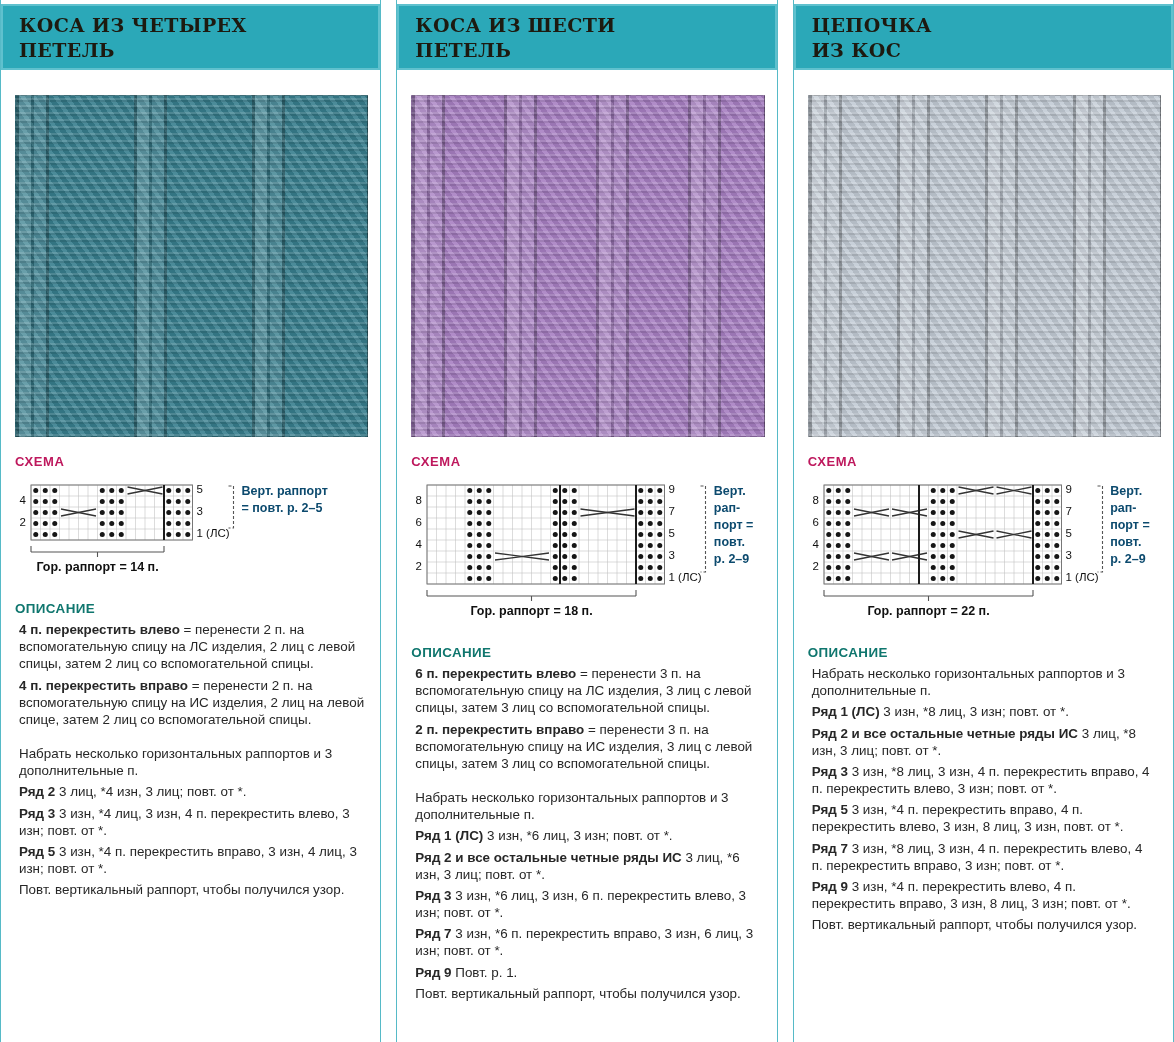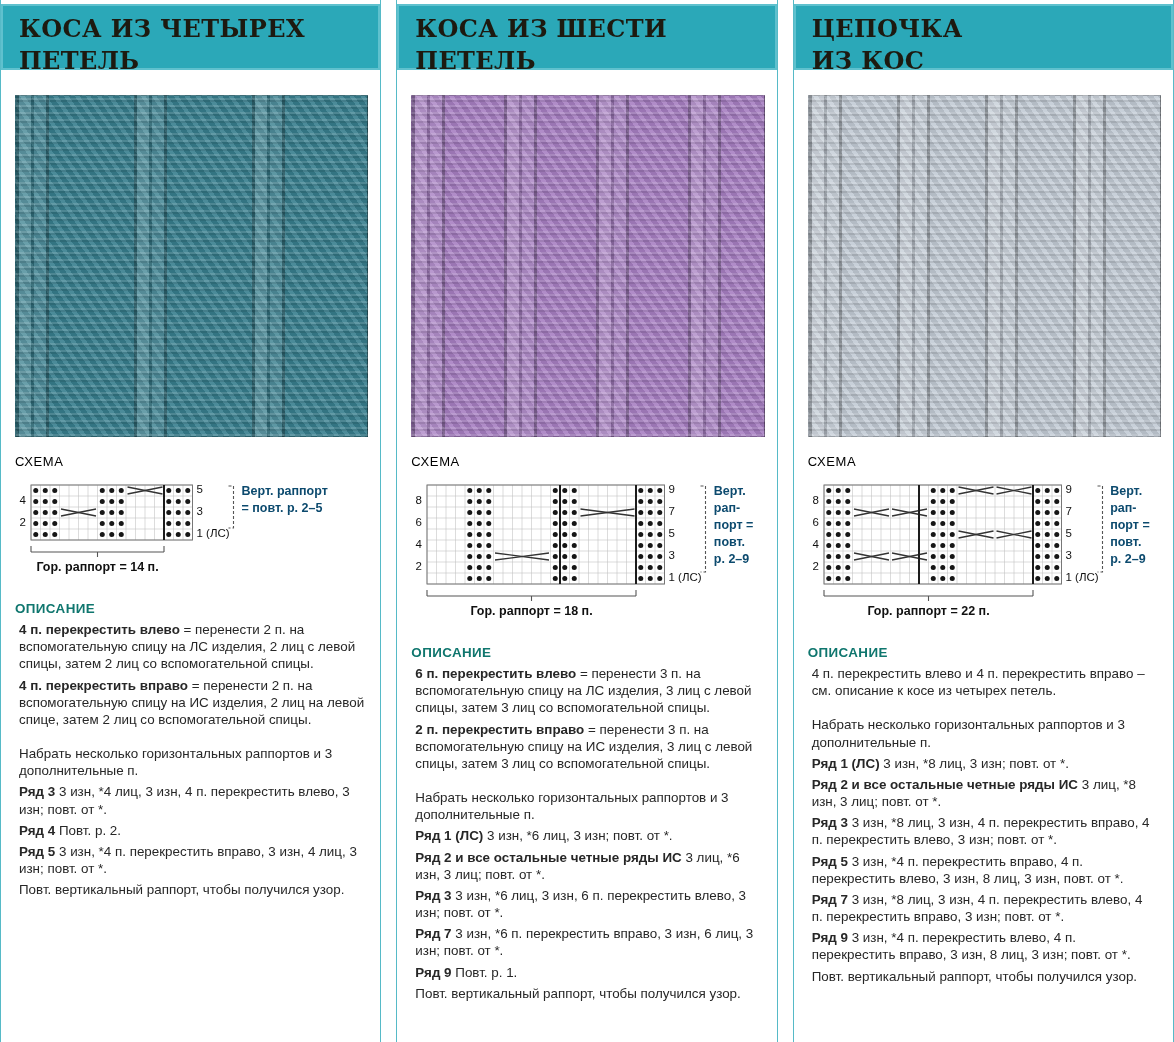--- a/index.html
+++ b/index.html
@@ -3,36 +3,36 @@
 <meta charset="utf-8">
 <style>
   html,body{margin:0;padding:0;background:#ffffff;}
   body{width:1174px;height:1042px;overflow:hidden;
        font-family:"Liberation Sans",sans-serif;color:#272727;}
   .page{display:flex;gap:15px;width:1174px;height:1042px;}
   .col{flex:1 1 0;border-left:1px solid #56bac7;border-right:1px solid #56bac7;
        padding:0 12px 0 14px;box-sizing:border-box;}
   .hdr{margin:4px -12px 0 -14px;height:66px;box-sizing:border-box;
        background:var(--accent,#2BA8B8);padding:9px 16px 0 18px;
-       font-family:"DejaVu Serif",serif;font-weight:700;font-size:24px;
+       font-family:"DejaVu Serif",serif;font-weight:700;font-size:19px;
        line-height:1.33;letter-spacing:.4px;color:#1d1a10;
        box-shadow:inset 0 0 0 2px rgba(160,225,233,.45);}
   .swatch{height:340px;margin-top:25px;border:1px solid rgba(0,0,0,.18);
        background-color:var(--base);
        background-image:
          repeating-linear-gradient(0deg, rgba(255,255,255,.13) 0 2px, rgba(0,0,0,0) 2px 5px, rgba(0,0,0,.09) 5px 7px),
          repeating-linear-gradient(90deg,
             rgba(0,0,0,.26) 0 3px,
             rgba(255,255,255,.17) 3px 15px,
             rgba(0,0,0,.17) 15px 18px,
             rgba(255,255,255,.10) 18px 30px,
             rgba(0,0,0,.26) 30px 33px,
             rgba(0,0,0,0) 33px var(--period,110px)),
          repeating-linear-gradient(55deg, rgba(255,255,255,.10) 0 4px, rgba(0,0,0,.08) 4px 9px);}
-  .schema-label{margin-top:17px;font-weight:400;font-size:13px;letter-spacing:.6px;color:#000000;}
+  .schema-label{margin-top:17px;font-weight:700;font-size:13px;letter-spacing:.6px;color:#be185d;}
   .chart-row{margin-top:12px;display:flex;align-items:flex-start;}
   .chart{flex:0 0 auto;}
   .chart text{font-family:"Liberation Sans",sans-serif;}
   .vert-label{margin-left:3px;margin-top:2px;font-weight:700;font-size:12.5px;
        line-height:1.35;color:#0c4a6e;white-space:nowrap;}
   .desc{margin-top:16px;font-size:13.4px;line-height:1.28;}
   .desc-title{font-weight:700;font-size:13.4px;letter-spacing:.4px;margin-bottom:1px;color:#0f766e;}
   .block{margin-top:0;}
   .block + .block{margin-top:17px;}
   .block p{margin:4px;}
@@ -146,22 +146,22 @@
     </div>
     <div class="desc">
       <div class="desc-title">ОПИСАНИЕ</div>
       <div class="blocks">
           <div class="block">
             <p><span class="b">4 п. перекрестить влево</span><span> = перенести 2 п. на вспомогательную спицу на ЛС изделия, 2 лиц с левой спицы, затем 2 лиц со вспомогательной спицы.</span></p>
             <p><span class="b">4 п. перекрестить вправо</span><span> = перенести 2 п. на вспомогательную спицу на ИС изделия, 2 лиц на левой спице, затем 2 лиц со вспомогательной спицы.</span></p>
           </div>
           <div class="block">
             <p><span>Набрать несколько горизонтальных раппортов и 3 дополнительные п.</span></p>
+            <p><span class="b">Ряд 2</span><span> 3 лиц, *4 изн, 3 лиц; повт. от *.</span></p>
             <p><span class="b">Ряд 3</span><span> 3 изн, *4 лиц, 3 изн, 4 п. перекрестить влево, 3 изн; повт. от *.</span></p>
-            <p><span class="b">Ряд 4</span><span> Повт. р. 2.</span></p>
             <p><span class="b">Ряд 5</span><span> 3 изн, *4 п. перекрестить вправо, 3 изн, 4 лиц, 3 изн; повт. от *.</span></p>
             <p><span>Повт. вертикальный раппорт, чтобы получился узор.</span></p>
           </div>
         </div>
     </div>
   </div>
 
   <div class="col">
     <div class="hdr" style="--accent: #2BA8B8;">
       <span>КОСА ИЗ ШЕСТИ</span><br>
@@ -505,23 +505,20 @@
           <div>рап-</div>
           <div>порт =</div>
           <div>повт.</div>
           <div>р. 2–9</div>
         </div>
     </div>
     <div class="desc">
       <div class="desc-title">ОПИСАНИЕ</div>
       <div class="blocks">
           <div class="block">
-            <p><span>4 п. перекрестить влево и 4 п. перекрестить вправо – см. описание к косе из четырех петель.</span></p>
-          </div>
-          <div class="block">
             <p><span>Набрать несколько горизонтальных раппортов и 3 дополнительные п.</span></p>
             <p><span class="b">Ряд 1 (ЛС)</span><span> 3 изн, *8 лиц, 3 изн; повт. от *.</span></p>
             <p><span class="b">Ряд 2 и все остальные четные ряды ИС</span><span> 3 лиц, *8 изн, 3 лиц; повт. от *.</span></p>
             <p><span class="b">Ряд 3</span><span> 3 изн, *8 лиц, 3 изн, 4 п. перекрестить вправо, 4 п. перекрестить влево, 3 изн; повт. от *.</span></p>
             <p><span class="b">Ряд 5</span><span> 3 изн, *4 п. перекрестить вправо, 4 п. перекрестить влево, 3 изн, 8 лиц, 3 изн, повт. от *.</span></p>
             <p><span class="b">Ряд 7</span><span> 3 изн, *8 лиц, 3 изн, 4 п. перекрестить влево, 4 п. перекрестить вправо, 3 изн; повт. от *.</span></p>
             <p><span class="b">Ряд 9</span><span> 3 изн, *4 п. перекрестить влево, 4 п. перекрестить вправо, 3 изн, 8 лиц, 3 изн; повт. от *.</span></p>
             <p><span>Повт. вертикальный раппорт, чтобы получился узор.</span></p>
           </div>
         </div>

